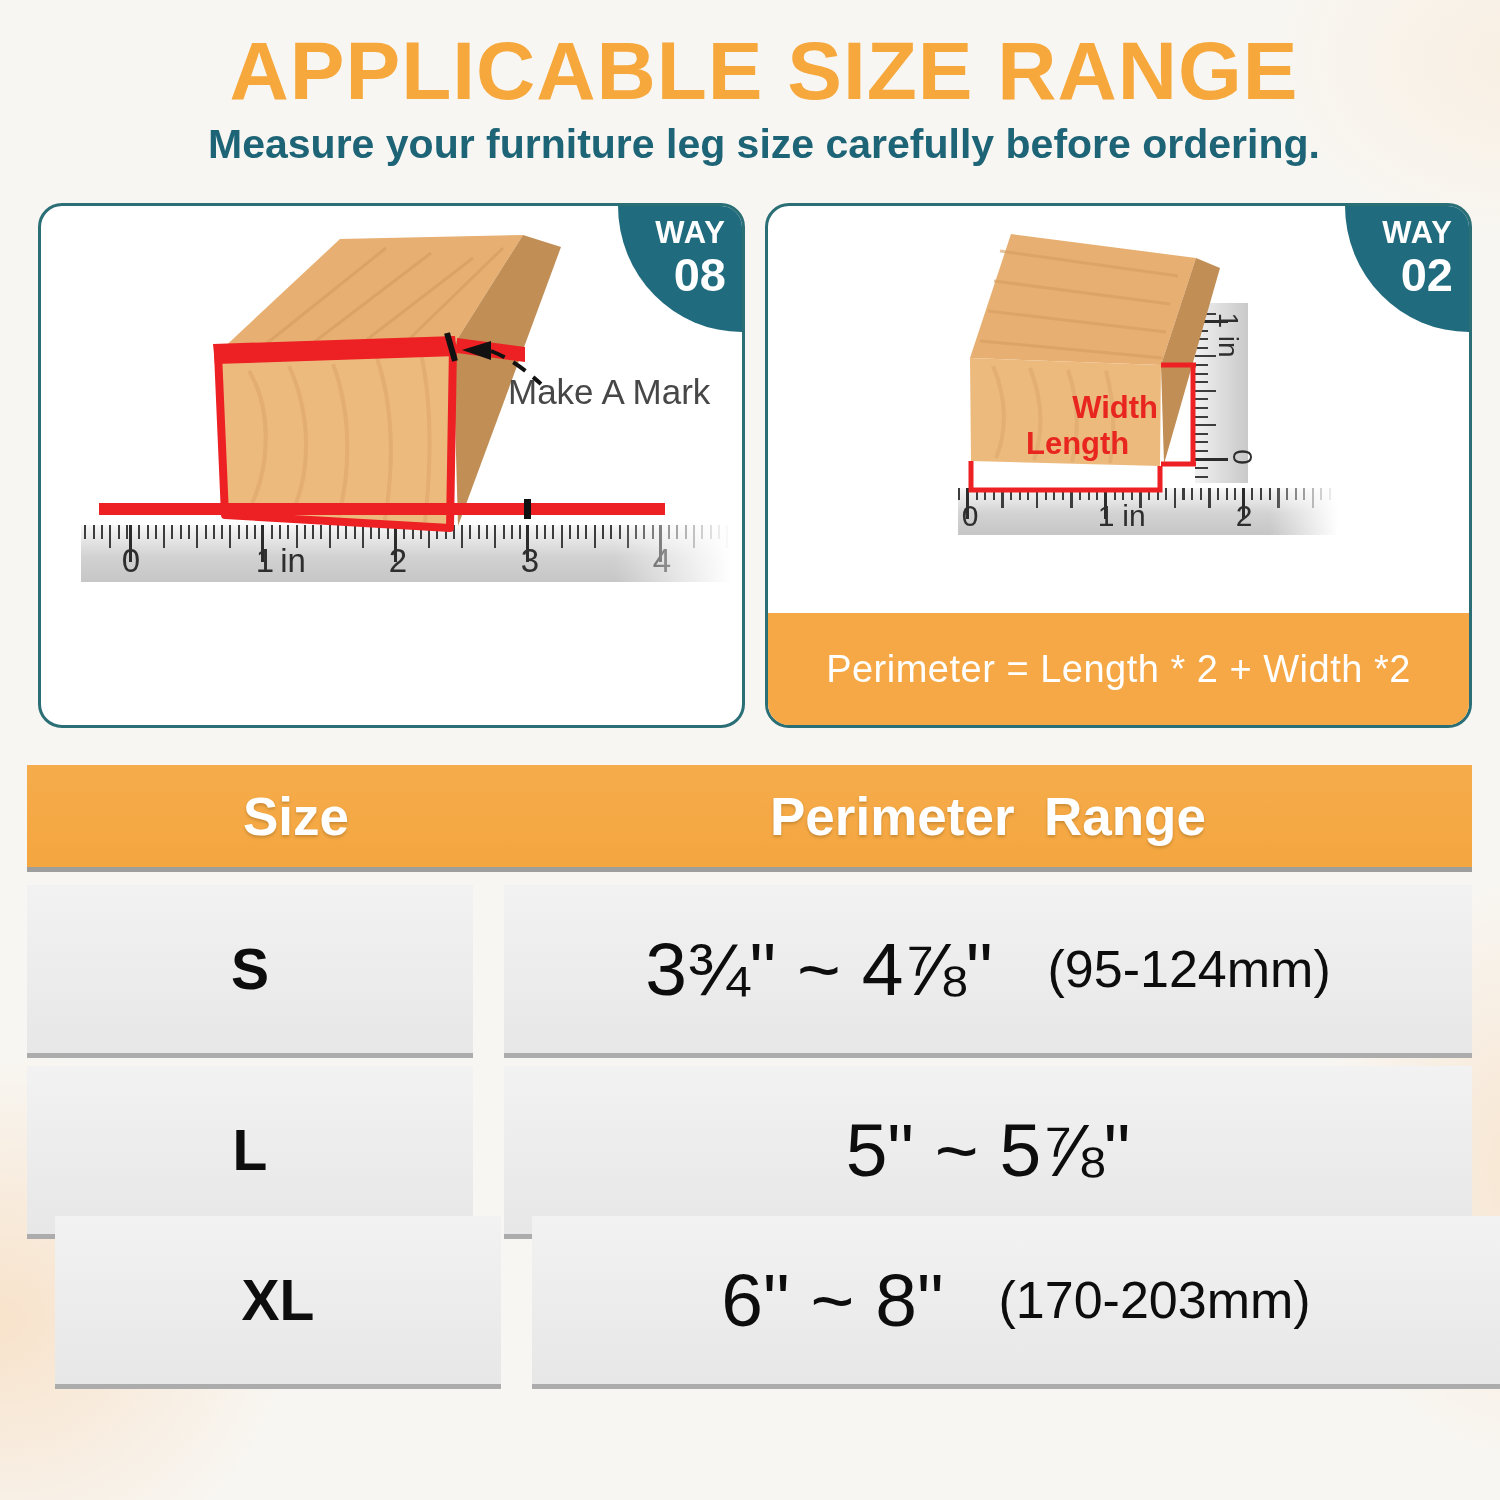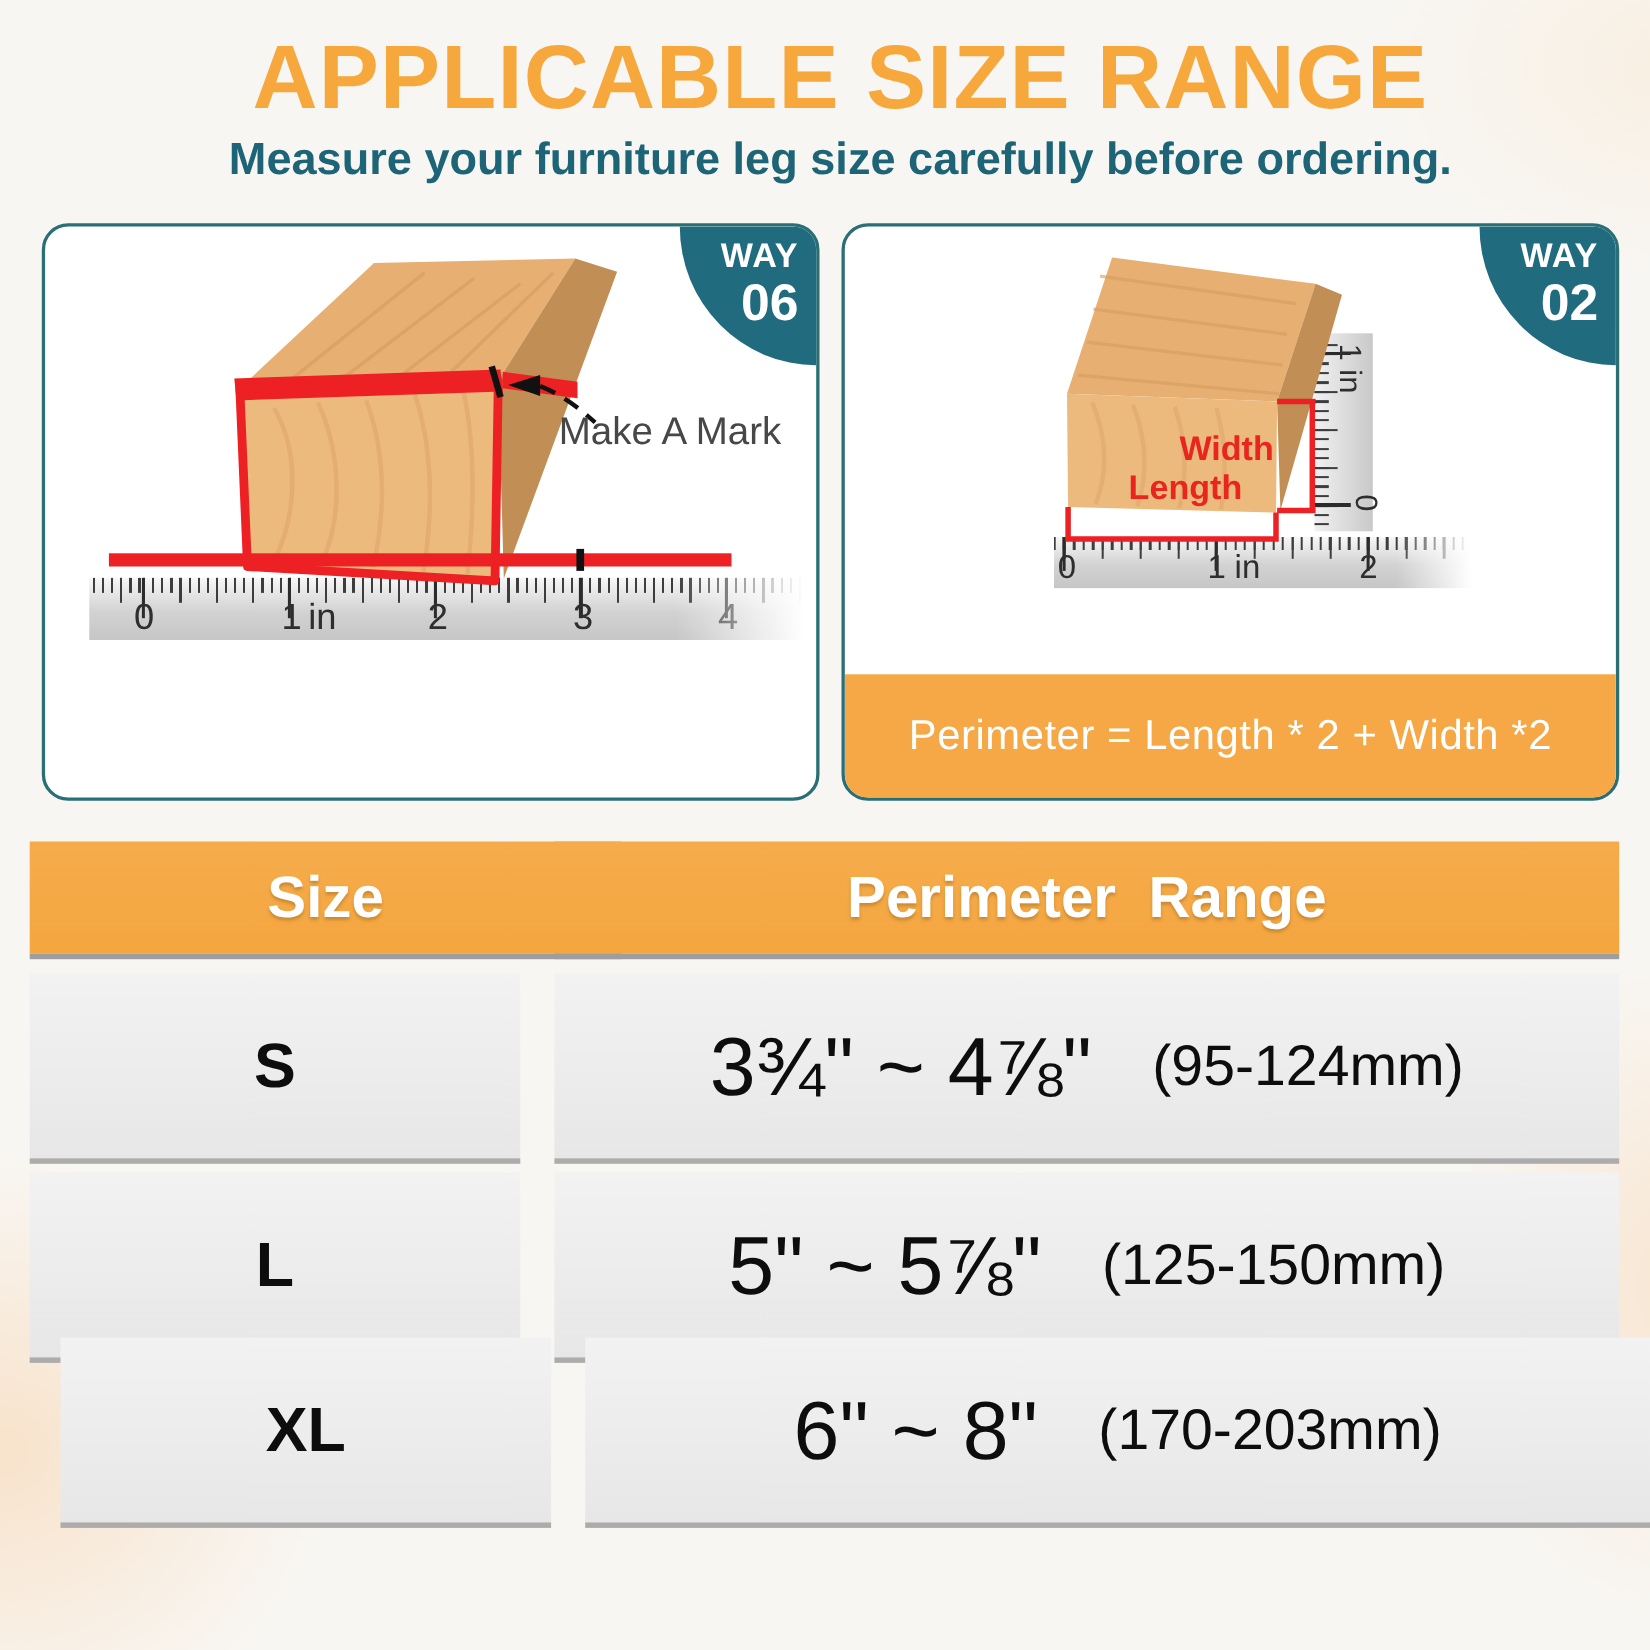--- a/index.html
+++ b/index.html
@@ -125,21 +125,21 @@
         <path d="M450,145 C468,152 482,162 500,178" stroke="#111" stroke-width="4" stroke-dasharray="15 10" fill="none"></path>
         <text class="svgtext" x="467" y="198" font-size="35" fill="#474747">Make A Mark</text>
 
         <rect x="58" y="297" width="566" height="12" fill="#ED2024"></rect>
         <rect x="483" y="293" width="7" height="20" fill="#111"></rect>
       </svg>
     </div>
 
     <div class="badge">
       <span class="w">WAY</span>
-      <span class="n">06</span>
+      <span class="n">08</span>
     </div>
   </div>
 
   <div class="card way2">
     <div class="card-canvas">
 
       <div class="vruler">
         <div class="tk mi"></div>
         <div class="tk md"></div>
         <div class="tk ma"></div>
@@ -185,21 +185,20 @@
 
   <div class="trow-cell rc1 rowS">S</div>
   <div class="trow-cell rc2 rowS">
     <span class="main">3¾" ~ 4⅞"</span>
     <span class="mm">(95-124mm)</span>
   </div>
 
   <div class="trow-cell rc1 rowL">L</div>
   <div class="trow-cell rc2 rowL">
     <span class="main">5" ~ 5⅞"</span>
-    <span class="mm">(125-150mm)</span>
   </div>
 
   <div class="trow-cell rc1 rowXL">XL</div>
   <div class="trow-cell rc2 rowXL">
     <span class="main">6" ~ 8"</span>
     <span class="mm">(170-203mm)</span>
   </div>
 
 
 </div>

